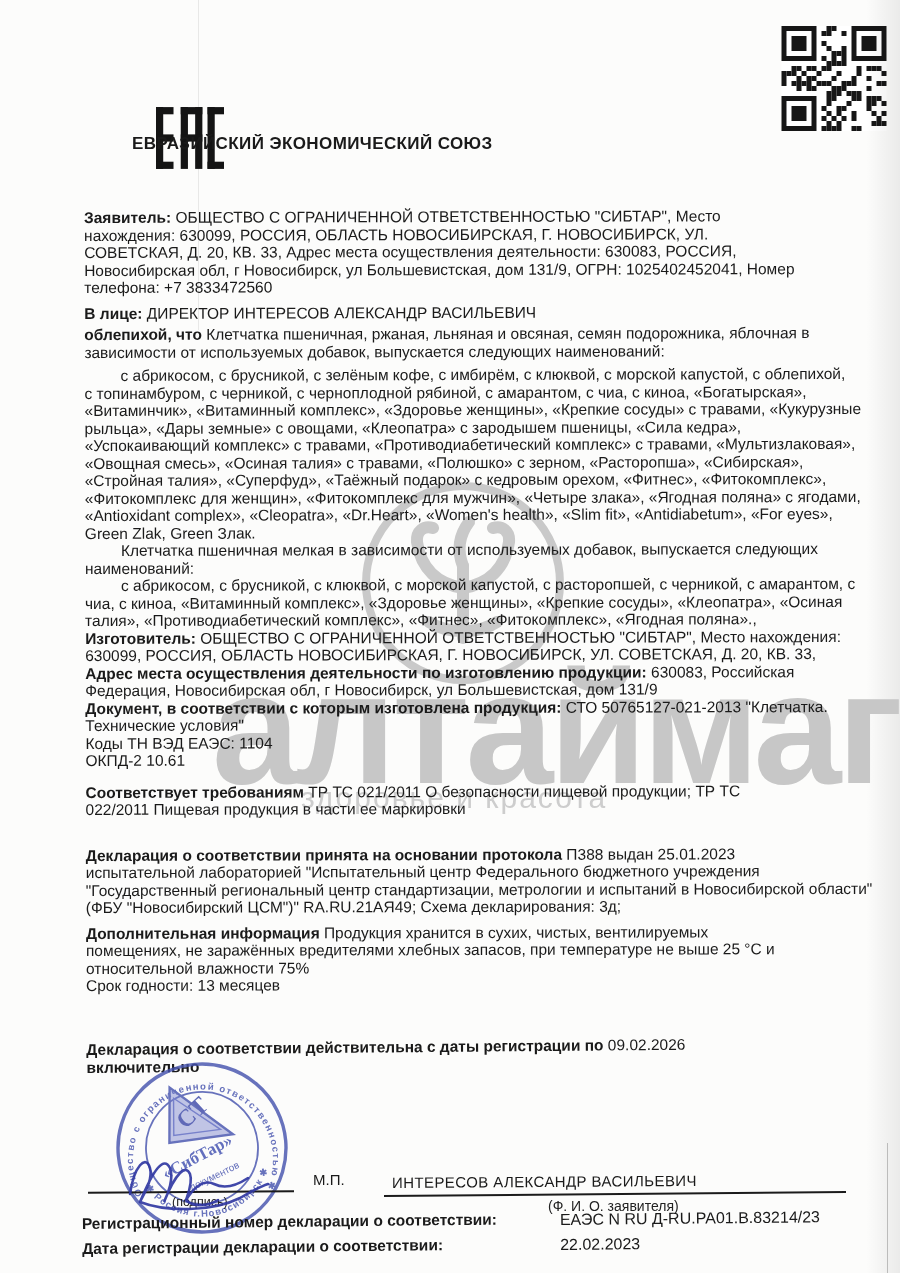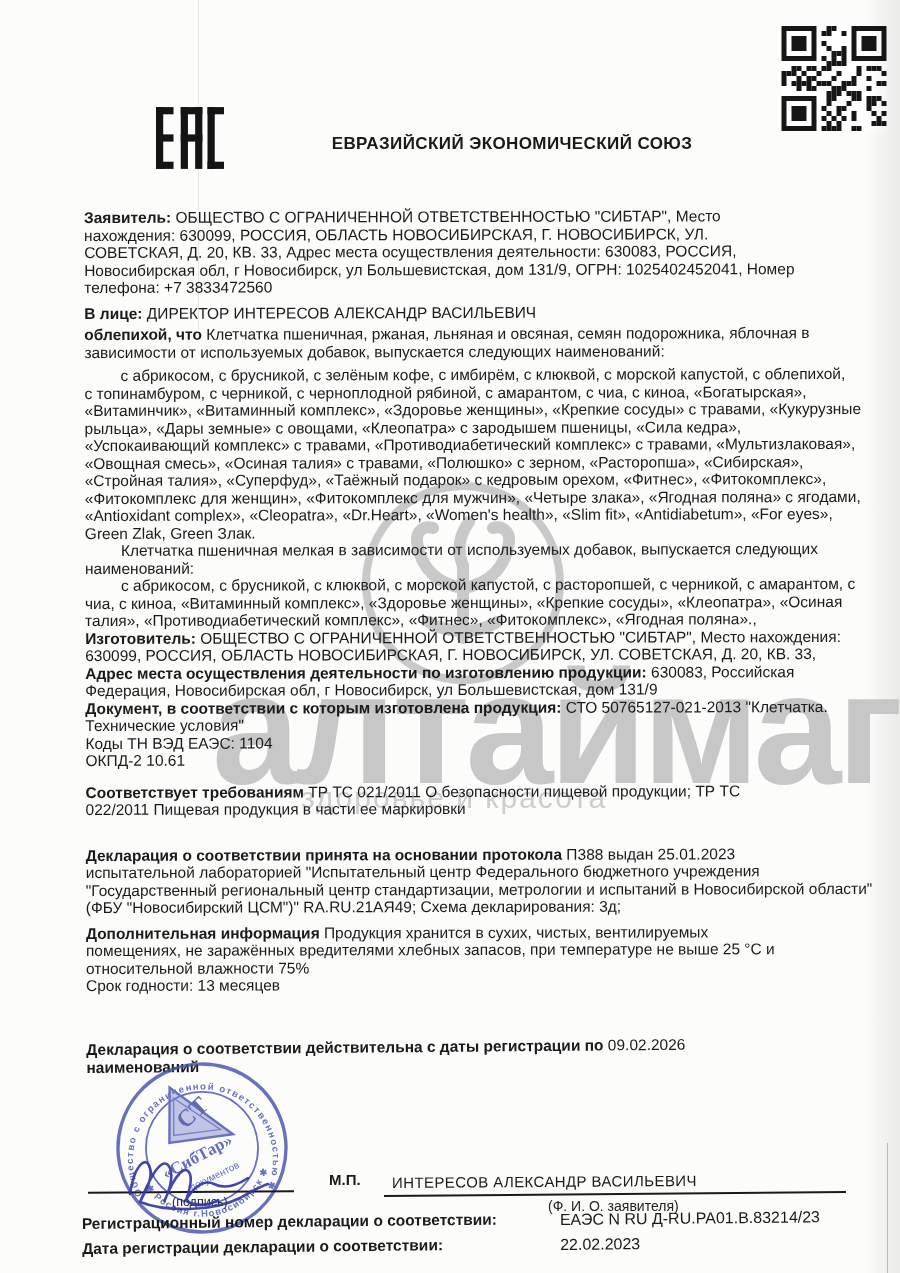--- a/index.html
+++ b/index.html
@@ -1,36 +1,36 @@
 <!DOCTYPE html>
 <html lang="ru"><head>
 <meta charset="utf-8">
 <style>
   html,body{margin:0;padding:0;}
   body{width:900px;height:1273px;background:#e9e9e9;font-family:"Liberation Sans","DejaVu Sans",sans-serif;}
   .page{position:relative;width:900px;height:1273px;background:#fcfcfb;overflow:hidden;color:#1a1a1a;}
   .edge-shade{position:absolute;top:0;right:0;width:34px;height:100%;background:linear-gradient(to right,rgba(0,0,0,0),rgba(0,0,0,0.07));pointer-events:none;}
   .edge-line{position:absolute;left:887px;top:1143px;width:1px;height:130px;background:rgba(0,0,0,0.22);}
   .fold-line{position:absolute;left:198px;top:0;width:1px;height:330px;background:rgba(0,0,0,0.08);}
-  .title1{position:absolute;left:132px;top:134px;width:760px;text-align:center;font-size:17px;font-weight:bold;letter-spacing:.4px;}
+  .title1{position:absolute;left:132px;top:134px;width:760px;font-size:17px;font-weight:bold;letter-spacing:.4px;}
   .title2{position:absolute;left:132px;top:169px;width:760px;text-align:center;font-size:17px;font-weight:bold;letter-spacing:.4px;}
   .doc-body{position:absolute;left:84px;top:209px;width:800px;font-size:15.5px;line-height:17.5px;transform:rotate(-.15deg);transform-origin:0 0;z-index:2;}
   .p{white-space:nowrap;}
   .ind{text-indent:36px;}
   .b{font-weight:bold;}
   
   .wm{position:absolute;z-index:1;color:#c7c7c7;pointer-events:none;}
   .wm-word{left:212px;top:649px;font-size:158px;font-weight:bold;letter-spacing:-4px;line-height:1;}
   .wm-tag{left:301px;top:781px;font-size:30px;letter-spacing:2px;color:#cdcdcd;}
   .wm-logo{left:352px;top:472px;}
   
   .sig-line{position:absolute;left:88px;top:1191px;width:206px;height:2px;background:#1b1b1b;transform:rotate(-.4deg);z-index:4;}
   .name-line{position:absolute;left:384px;top:1193px;width:462px;height:2px;background:#1b1b1b;transform:rotate(-.5deg);z-index:4;}
   .cap{position:absolute;font-size:12.5px;color:#222;z-index:4;}
-  .mp{position:absolute;left:313px;top:1171px;font-size:15px;font-weight:bold;z-index:4;margin-left:16px;}
+  .mp{position:absolute;left:313px;top:1171px;font-size:15px;font-weight:normal;z-index:4;}
   .signer{position:absolute;left:392px;top:1173px;font-size:15px;letter-spacing:.4px;z-index:4;transform:rotate(-.4deg);}
   .reg{position:absolute;left:82px;top:1212px;width:790px;transform:rotate(-.6deg);transform-origin:0 50%;z-index:4;}
   .reg-row{position:relative;height:25px;}
   .reg-label{position:absolute;left:0;top:3px;font-size:15.5px;font-weight:bold;}
   .reg-value{position:absolute;left:478px;top:4px;font-size:16px;}
   .stamp{position:absolute;left:106px;top:1052px;z-index:3;transform:rotate(-5deg);}
   .autograph{position:absolute;left:116px;top:1128px;z-index:5;}
   .eac{position:absolute;left:156px;top:107px;}
   .qr{position:absolute;left:780px;top:26px;}
 </style>
@@ -199,21 +199,21 @@
     <div class="p"><span class="b">Заявитель:</span><span> ОБЩЕСТВО С ОГРАНИЧЕННОЙ ОТВЕТСТВЕННОСТЬЮ "СИБТАР", Место</span><br><span>нахождения: 630099, РОССИЯ, ОБЛАСТЬ НОВОСИБИРСКАЯ, Г. НОВОСИБИРСК, УЛ.</span><br><span>СОВЕТСКАЯ, Д. 20, КВ. 33, Адрес места осуществления деятельности: 630083, РОССИЯ,</span><br><span>Новосибирская обл, г Новосибирск, ул Большевистская, дом 131/9, ОГРН: 1025402452041, Номер</span><br><span>телефона: +7 3833472560</span></div>
     <div class="p" style="margin-top:8px"><span class="b">В лице:</span><span> ДИРЕКТОР ИНТЕРЕСОВ АЛЕКСАНДР ВАСИЛЬЕВИЧ</span></div>
     <div class="p" style="margin-top:4px"><span class="b">облепихой, что</span><span>  Клетчатка пшеничная, ржаная, льняная и овсяная, семян подорожника, яблочная  в</span><br><span>зависимости от используемых добавок, выпускается  следующих наименований:</span></div>
     <div class="p ind" style="margin-top:6px"><span>с абрикосом,  с брусникой, с зелёным кофе, с имбирём, с клюквой,  с морской капустой, с облепихой,</span><br><span>с топинамбуром, с черникой, с черноплодной рябиной, с амарантом, с чиа, с киноа, «Богатырская»,</span><br><span>«Витаминчик», «Витаминный комплекс»,  «Здоровье женщины»,  «Крепкие сосуды» с травами, «Кукурузные</span><br><span>рыльца»,  «Дары земные» с овощами, «Клеопатра» с зародышем пшеницы, «Сила кедра»,</span><br><span>«Успокаивающий комплекс» с травами,  «Противодиабетический комплекс» с травами, «Мультизлаковая»,</span><br><span>«Овощная смесь», «Осиная талия» с травами, «Полюшко» с зерном, «Расторопша», «Сибирская»,</span><br><span>«Стройная талия», «Суперфуд», «Таёжный подарок» с кедровым орехом, «Фитнес», «Фитокомплекс»,</span><br><span>«Фитокомплекс для женщин», «Фитокомплекс для мужчин», «Четыре злака», «Ягодная поляна» с ягодами,</span><br><span>«Antioxidant complex», «Cleopatra», «Dr.Heart», «Women's health», «Slim fit», «Antidiabetum», «For eyes»,</span><br><span>Green Zlak, Green Злак.</span></div>
     <div class="p ind"><span>Клетчатка пшеничная мелкая в зависимости от используемых добавок, выпускается  следующих</span><br><span>наименований:</span></div>
     <div class="p ind"><span>с абрикосом,  с брусникой, с клюквой, с морской капустой, с расторопшей, с черникой, с амарантом, с</span><br><span>чиа, с киноа, «Витаминный комплекс», «Здоровье женщины», «Крепкие сосуды», «Клеопатра», «Осиная</span><br><span>талия», «Противодиабетический комплекс», «Фитнес», «Фитокомплекс», «Ягодная поляна».,</span></div>
     <div class="p"><span class="b">Изготовитель:</span><span> ОБЩЕСТВО С ОГРАНИЧЕННОЙ ОТВЕТСТВЕННОСТЬЮ "СИБТАР", Место нахождения:</span><br><span>630099, РОССИЯ, ОБЛАСТЬ НОВОСИБИРСКАЯ, Г. НОВОСИБИРСК, УЛ. СОВЕТСКАЯ, Д. 20, КВ. 33,</span><br><span class="b">Адрес места осуществления деятельности по изготовлению продукции:</span><span> 630083, Российская</span><br><span>Федерация, Новосибирская обл, г Новосибирск, ул Большевистская, дом 131/9</span><br><span class="b">Документ, в соответствии с которым изготовлена продукция:</span><span> СТО 50765127-021-2013 "Клетчатка.</span><br><span>Технические условия"</span><br><span>Коды ТН ВЭД ЕАЭС: 1104</span><br><span>ОКПД-2 10.61</span></div>
     <div class="p" style="margin-top:14px"><span class="b">Соответствует требованиям</span><span>  ТР ТС 021/2011 О безопасности пищевой продукции; ТР ТС</span><br><span>022/2011 Пищевая продукция в части ее маркировки</span></div>
     <div class="p" style="margin-top:28px"><span class="b">Декларация о соответствии принята на основании протокола</span><span> П388 выдан 25.01.2023</span><br><span>испытательной лабораторией "Испытательный центр Федерального бюджетного учреждения</span><br><span>"Государственный региональный центр стандартизации, метрологии и испытаний в Новосибирской области"</span><br><span>(ФБУ "Новосибирский ЦСМ")" RA.RU.21АЯ49; Схема декларирования: 3д;</span></div>
     <div class="p" style="margin-top:8px"><span class="b">Дополнительная информация</span><span> Продукция хранится в сухих, чистых, вентилируемых</span><br><span>помещениях, не заражённых вредителями хлебных запасов, при температуре не выше 25 °С и</span><br><span>относительной влажности 75%</span><br><span>Срок годности: 13 месяцев</span></div>
-    <div class="p" style="margin-top:46px;transform:rotate(-.35deg);transform-origin:0 0;"><span class="b">Декларация о соответствии действительна с даты регистрации по</span><span> 09.02.2026</span><br><span class="b">наименований</span></div>
+    <div class="p" style="margin-top:46px;transform:rotate(-.35deg);transform-origin:0 0;"><span class="b">Декларация о соответствии действительна с даты регистрации по</span><span> 09.02.2026</span><br><span class="b">включительно</span></div>
   </div>
 
   <svg class="stamp" width="192" height="192" viewBox="0 0 192 192" aria-hidden="true">
     <defs>
       <path id="arcTop" d="M 33.5,139 A 70,70 0 1 1 158.5,139"></path>
       <path id="arcBot" d="M 30,118 A 70,70 0 0 0 162,118"></path>
     </defs>
     <g opacity="0.82">
       <circle cx="96" cy="96" r="84" fill="none" stroke="#4653ae" stroke-width="3.4"></circle>
       <circle cx="96" cy="96" r="56" fill="none" stroke="#4653ae" stroke-width="1.8"></circle>

